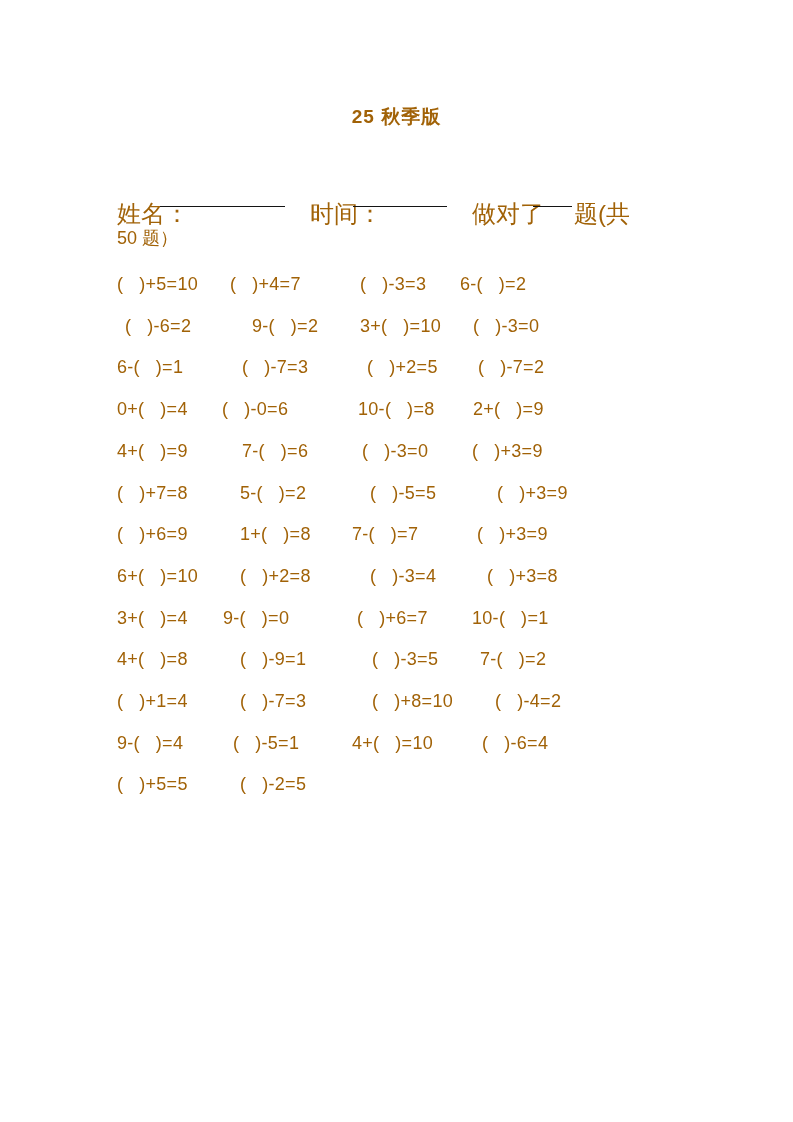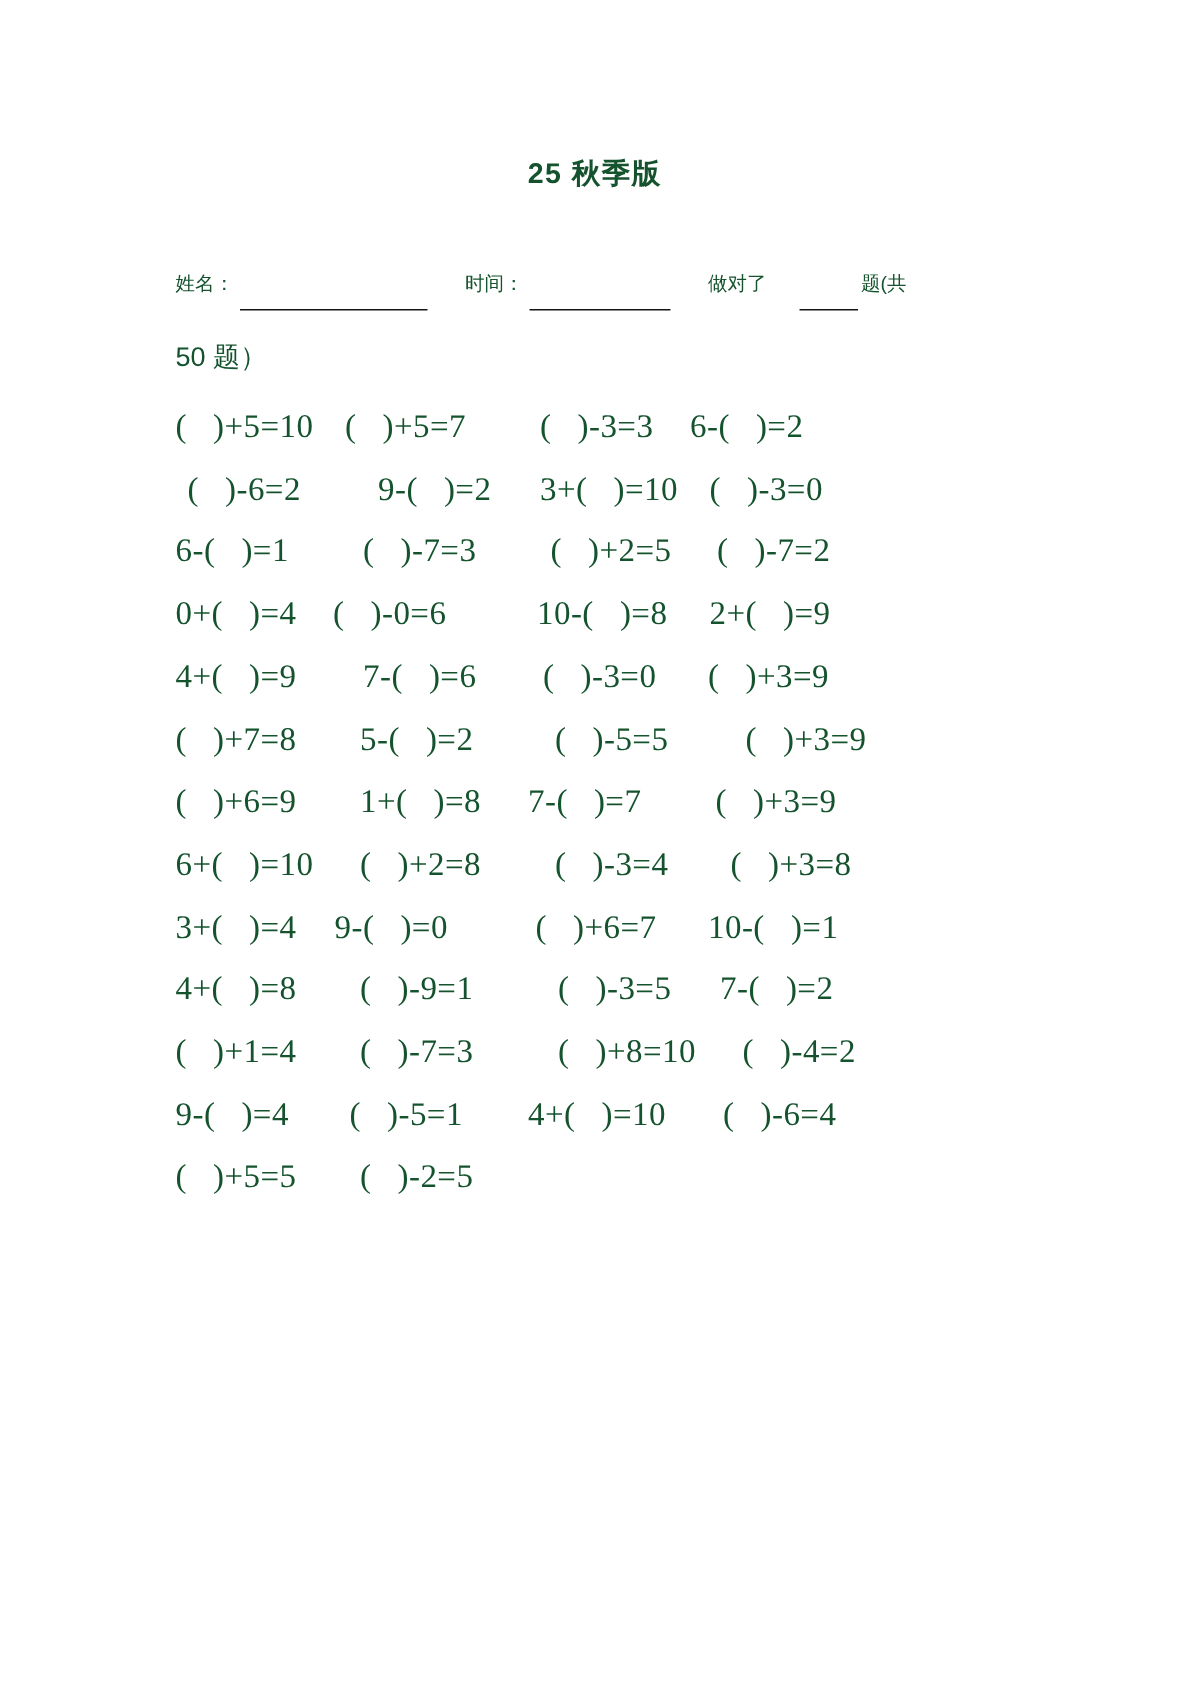--- a/index.html
+++ b/index.html
@@ -5,21 +5,21 @@
   html, body {
     margin: 0;
     padding: 0;
     background: #ffffff;
   }
   .page {
     position: relative;
     width: 793px;
     height: 1122px;
     background: #ffffff;
-    color: #14532d;
+    color: #a16207;
     font-family: "Liberation Sans", "DejaVu Sans", sans-serif;
     overflow: hidden;
   }
   .line {
     position: absolute;
     white-space: pre;
     line-height: 26px;
     font-size: 18px;
   }
   .centered {
@@ -33,41 +33,40 @@
     font-weight: 600;
     letter-spacing: 1px;
   }
   .title-main {
     top: 143px;
     font-size: 21px;
     font-weight: 500;
     line-height: 28px;
     letter-spacing: 1px;
   }
-  .hdr-label { position: absolute; top: 180px; font-size: 13px; }
+  .hdr-label { position: absolute; top: 198px; font-size: 24px; }
   .hdr-name  { left: 117px; }
   .hdr-time  { left: 310px; }
   .hdr-score { left: 472px; }
   .hdr-score-suffix { left: 574px; }
   .hdr-total { position: absolute; top: 226px; left: 117px; font-size: 18px; }
   .blank {
     position: absolute;
     height: 0;
     border-bottom: 1.6px solid #141414;
   }
   .blank-name  { top: 206px; left: 160px; width: 125px; }
   .blank-time  { top: 206px; left: 353px; width: 94px; }
   .blank-score { top: 206px; left: 533px; width: 39px; }
   .problem {
     position: absolute;
     white-space: pre;
-    font-size: 22px;
+    font-size: 18px;
     line-height: 24px;
     letter-spacing: 0.3px;
-    font-family: Liberation Serif, serif;
   }
 </style>
 </head>
 <body>
 
 <div class="page">
 
   <div class="line centered title-edition">25 秋季版</div>
 
 
@@ -78,21 +77,21 @@
   <span class="blank blank-time"></span>
 
   <span class="hdr-label hdr-score">做对了</span>
   <span class="blank blank-score"></span>
   <span class="hdr-label hdr-score-suffix">题(共</span>
 
   <div class="hdr-total">50 题）</div>
 
   <div id="problems">
       <span class="problem" style="left: 117px; top: 272px;">(   )+5=10</span>
-      <span class="problem" style="left: 230px; top: 272px;">(   )+5=7</span>
+      <span class="problem" style="left: 230px; top: 272px;">(   )+4=7</span>
       <span class="problem" style="left: 360px; top: 272px;">(   )-3=3</span>
       <span class="problem" style="left: 460px; top: 272px;">6-(   )=2</span>
       <span class="problem" style="left: 125px; top: 313.7px;">(   )-6=2</span>
       <span class="problem" style="left: 252px; top: 313.7px;">9-(   )=2</span>
       <span class="problem" style="left: 360px; top: 313.7px;">3+(   )=10</span>
       <span class="problem" style="left: 473px; top: 313.7px;">(   )-3=0</span>
       <span class="problem" style="left: 117px; top: 355.4px;">6-(   )=1</span>
       <span class="problem" style="left: 242px; top: 355.4px;">(   )-7=3</span>
       <span class="problem" style="left: 367px; top: 355.4px;">(   )+2=5</span>
       <span class="problem" style="left: 478px; top: 355.4px;">(   )-7=2</span>

